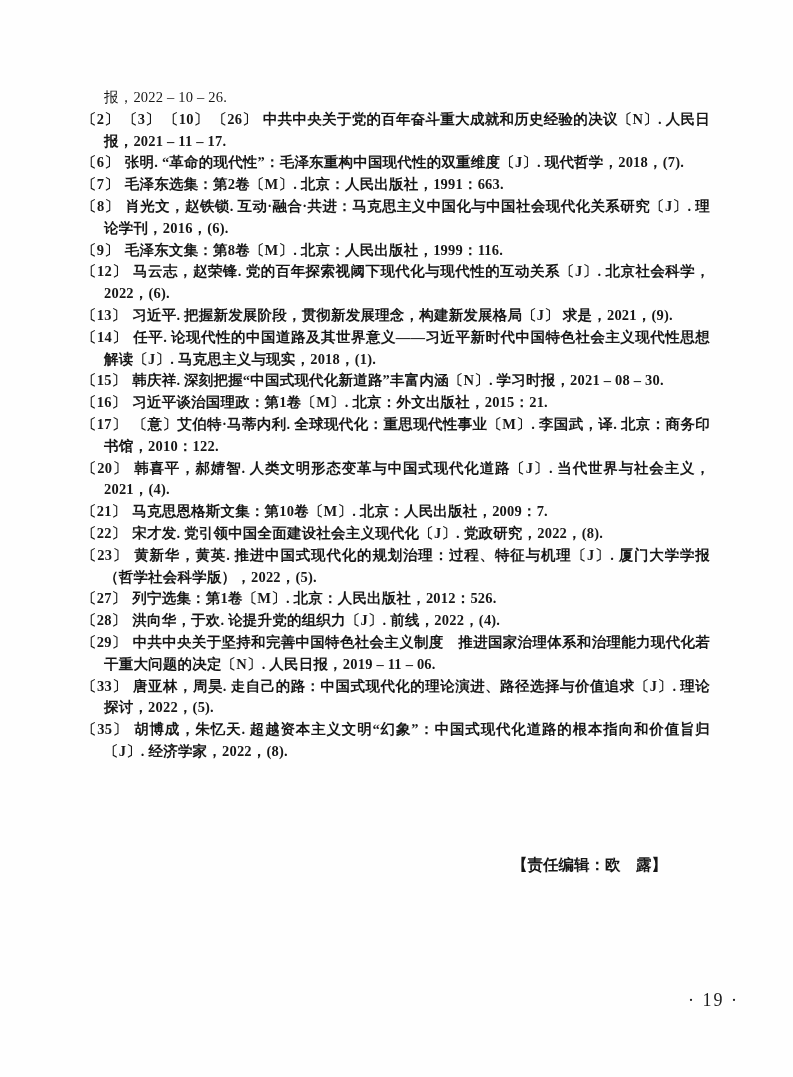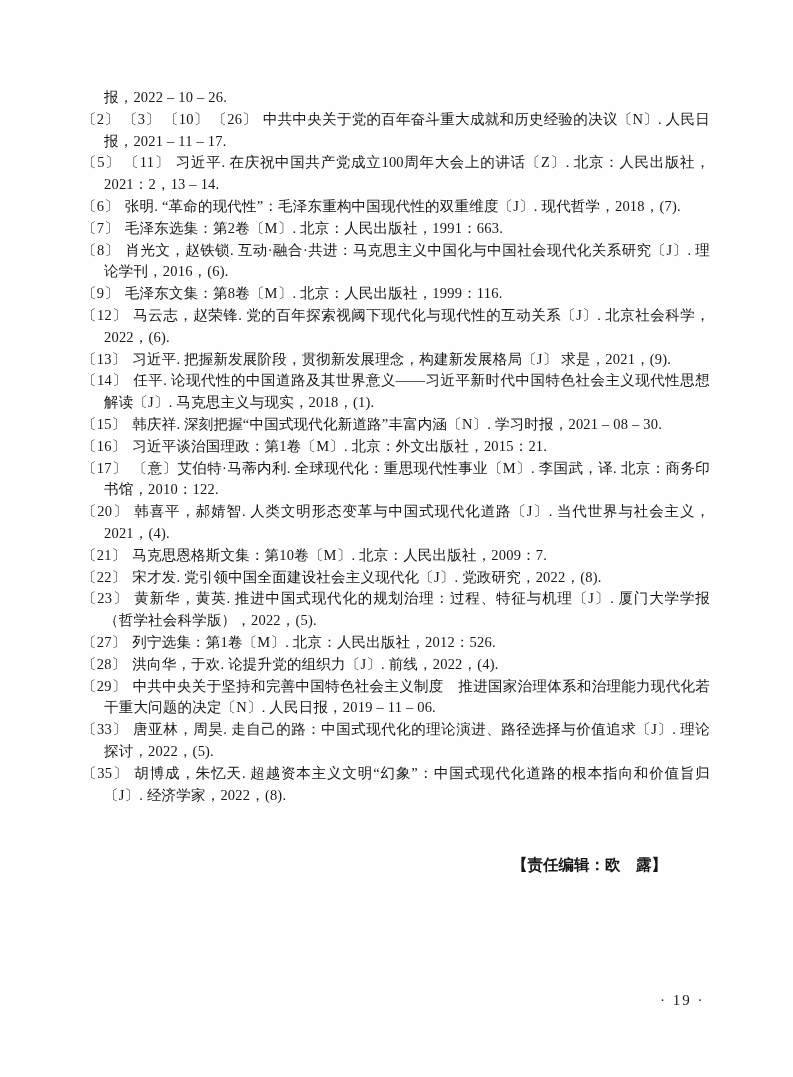--- a/index.html
+++ b/index.html
@@ -33,61 +33,59 @@
   }
   .content p {
     margin: 0;
   }
   p.cont {
     padding-left: 22px;
   }
   p.ref {
     padding-left: 22px;
     text-indent: -22px;
+    font-weight: bold;
   }
   .ref-label {
     margin-right: 6px;
     white-space: nowrap;
   }
   .editor {
     position: absolute;
     left: 66px;
     top: 852px;
     width: 628px;
     box-sizing: border-box;
     padding-right: 27px;
     text-align: right;
     font-weight: bold;
     font-size: 15.5px;
     line-height: 26px;
     font-family: "Liberation Sans", "DejaVu Sans", sans-serif;
   }
   .page-num {
     position: absolute;
-    left: 660px;
+    left: 688px;
     top: 990px;
-    font-size: 15px;
+    font-size: 18px;
     line-height: 20px;
     letter-spacing: 2px;
     color: #1c1c1c;
   }
 </style>
 </head>
 <body>
 
 <div class="page">
 
   <div class="content">
     <p class="cont">报，2022 – 10 – 26.</p>
 
   <p class="ref">
       <span class="ref-label">〔2〕 〔3〕 〔10〕 〔26〕</span><span class="ref-text">中共中央关于党的百年奋斗重大成就和历史经验的决议〔N〕. 人民日报，2021 – 11 – 17.</span>
-    </p>
-      <p class="ref">
-      <span class="ref-label">〔5〕 〔11〕</span><span class="ref-text">习近平. 在庆祝中国共产党成立100周年大会上的讲话〔Z〕. 北京：人民出版社，2021：2，13 – 14.</span>
     </p>
       <p class="ref">
       <span class="ref-label">〔6〕</span><span class="ref-text">张明. “革命的现代性”：毛泽东重构中国现代性的双重维度〔J〕. 现代哲学，2018，(7).</span>
     </p>
       <p class="ref">
       <span class="ref-label">〔7〕</span><span class="ref-text">毛泽东选集：第2卷〔M〕. 北京：人民出版社，1991：663.</span>
     </p>
       <p class="ref">
       <span class="ref-label">〔8〕</span><span class="ref-text">肖光文，赵铁锁. 互动·融合·共进：马克思主义中国化与中国社会现代化关系研究〔J〕. 理论学刊，2016，(6).</span>
     </p>

